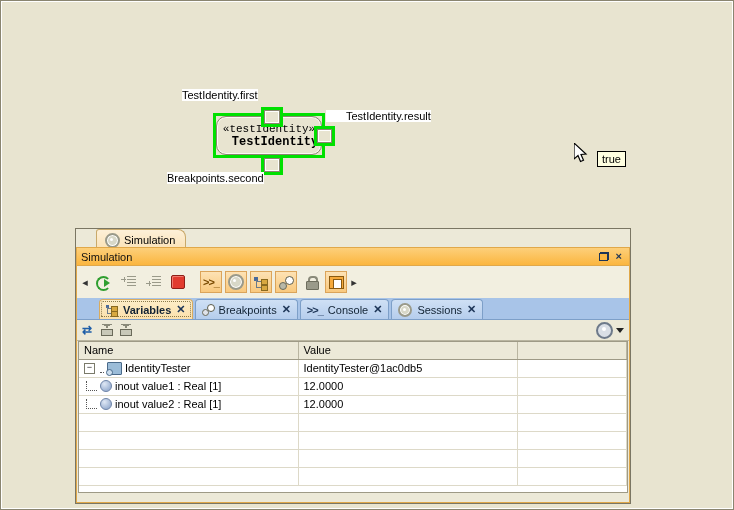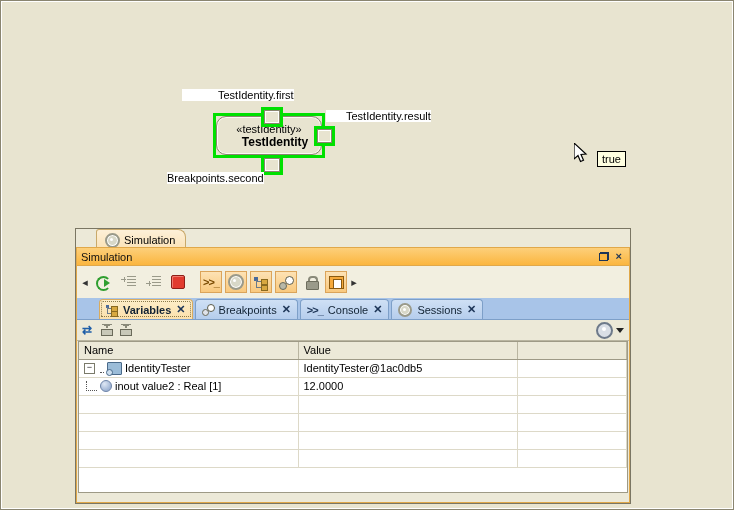--- a/index.html
+++ b/index.html
@@ -57,21 +57,21 @@
     box-sizing:border-box;
     font-weight:bold;
     font-size:12px;
     display:flex;align-items:center;justify-content:center;
     color:#000;
     white-space:nowrap;
   }
   .param-red{border:3px solid #ff1a1a;box-sizing:border-box;}
 
   
-  .action-sel{position:absolute;border:3px solid #00e000;box-sizing:border-box;}
+  .action-sel{position:absolute;border:3px solid #00e000;box-sizing:border-box;font-family:Liberation Mono, monospace;}
   .action{
     position:absolute;
     background:#e8e4d0;
     border:1px solid #8a8570;
     border-radius:10px;
     box-sizing:border-box;
     display:flex;flex-direction:column;align-items:center;justify-content:center;
     box-shadow:inset 0 0 0 1px #fbfaf4;
   }
   .action .ster{font-size:11px;}
@@ -290,21 +290,21 @@
   <div class="pinsel" style="left:261px;top:107px;width:22px;height:20px;">
     <div class="pin" style="left:0;top:0;right:0;bottom:0;width:auto;height:auto;"></div>
   </div>
   <div class="pinsel" style="left:261px;top:155px;width:22px;height:20px;">
     <div class="pin" style="left:0;top:0;right:0;bottom:0;width:auto;height:auto;"></div>
   </div>
   <div class="pinsel" style="left:314px;top:126px;width:21px;height:20px;">
     <div class="pin" style="left:0;top:0;right:0;bottom:0;width:auto;height:auto;"></div>
   </div>
 
-  <div class="lbl" style="left:182px;top:89px;padding-left:36px;">TestIdentity.first</div>
+  <div class="lbl" style="left:182px;top:89px;">TestIdentity.first</div>
   <div class="lbl" style="left:167px;top:172px;">Breakpoints.second</div>
   <div class="lbl" style="left:326px;top:110px;padding-left:20px;">TestIdentity.result</div>
 
   <svg style="position:absolute;left:574px;top:143px;" width="16" height="22" viewBox="0 0 16 22">
     <polygon points="0,0 0,16 4,12.5 6.5,18.5 9.5,17.2 7,11.5 12,11" fill="#ffffff" stroke="#000000" stroke-width="1.2"></polygon>
   </svg>
   <div class="tooltip" style="left:597px;top:151px;">true</div>
 
   <div class="simwin"></div>
 
@@ -484,20 +484,31 @@
               <span class="expander">−</span>
               <span class="tdots" style="border-left:none;width:4px;"></span>
               <span class="objico"></span>
               <span>IdentityTester</span>
             </span>
           </td>
           <td>IdentityTester@1ac0db5</td>
           <td></td>
         </tr>
 
+        <tr>
+          <td class="indent1">
+            <span class="treecell">
+              <span class="tdots"></span>
+              <span class="dotico"></span>
+              <span>inout value1 : Real [1]</span>
+            </span>
+          </td>
+          <td>12.0000</td>
+          <td></td>
+        </tr>
 
         <tr>
           <td class="indent1">
             <span class="treecell">
               <span class="tdots"></span>
               <span class="dotico"></span>
               <span>inout value2 : Real [1]</span>
             </span>
           </td>
           <td>12.0000</td>

